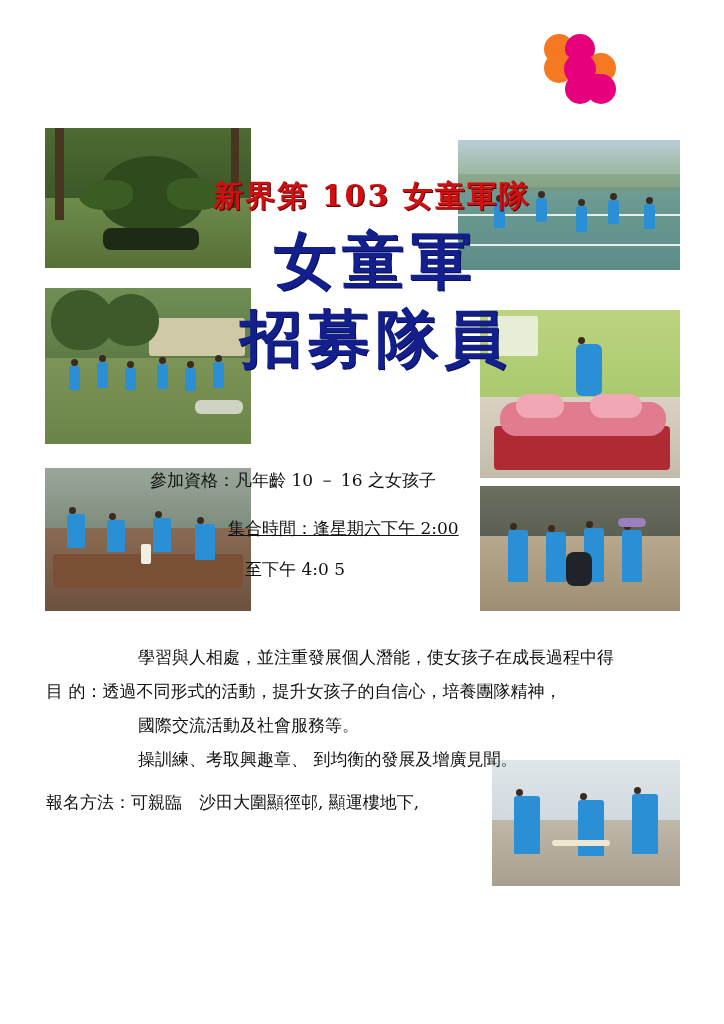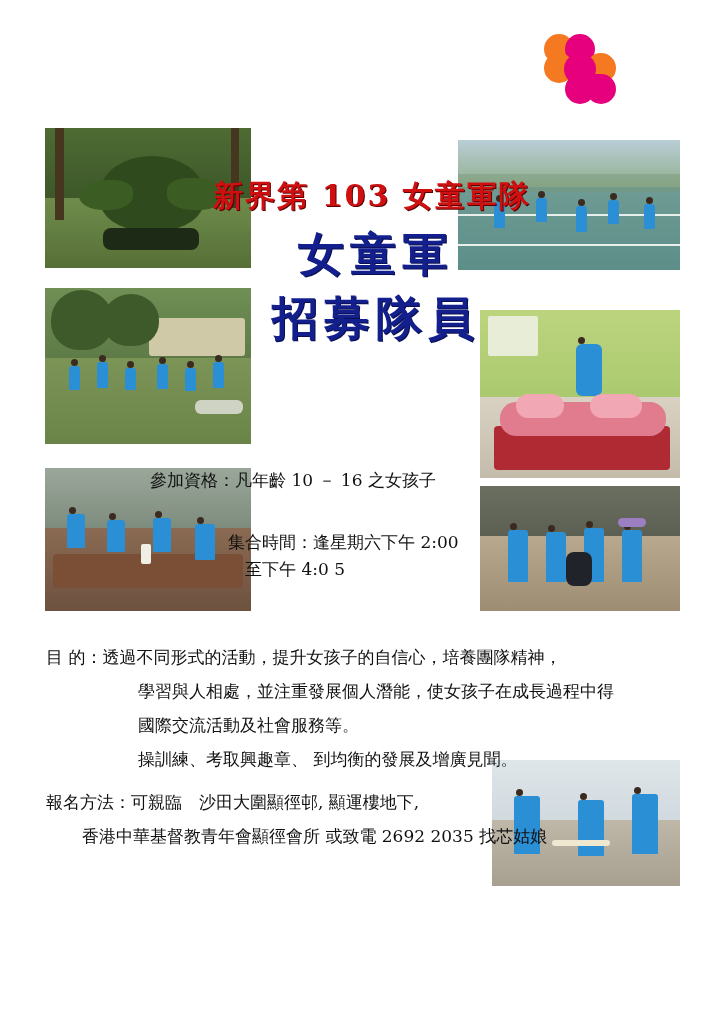--- a/index.html
+++ b/index.html
@@ -174,40 +174,40 @@
     text-shadow: 1px 1px 0 #5a0000;
     z-index: 5;
   }
   .title-main {
     position: absolute;
     left: 196px; top: 222px;
     width: 360px;
     text-align: center;
     font-family: "DejaVu Serif", "Liberation Serif", serif;
     font-weight: bold;
-    font-size: 46px;
-    line-height: 64px;
+    font-size: 62px;
+    line-height: 78px;
     color: #121f8c;
     letter-spacing: 6px;
     z-index: 5;
     white-space: pre-line;
     text-shadow: 1px 1px 0 #0a1050;
   }
 
   
   .info {
     position: absolute;
     z-index: 6;
     font-family: "DejaVu Serif", "Liberation Serif", serif;
     font-size: 17px;
     color: #111111;
     white-space: nowrap;
   }
   #info-age   { left: 150px; top: 469px; }
-  #info-time  { left: 228px; top: 531px; }
+  #info-time  { left: 228px; top: 517px; text-decoration: underline; }
   #info-time2 { left: 245px; top: 558px; }
 
   
   .body-block {
     position: absolute;
     left: 46px; top: 640px;
     width: 648px;
   }
   .para {
     font-family: "DejaVu Serif", "Liberation Serif", serif;
@@ -323,33 +323,30 @@
 <div class="title-main">女童軍
 招募隊員</div>
 
 <div class="info" id="info-age">參加資格：凡年齡 10 －  16 之女孩子</div>
 <div class="info" id="info-time">集合時間：逢星期六下午 2:00</div>
 <div class="info" id="info-time2">至下午 4:0 5</div>
 
 <div class="body-block">
 
   <div class="para">
+    <span class="indent"></span><span>學習與人相處，並注重發展個人潛能，使女孩子在成長過程中得</span>
+  </div>
+  <div class="para">
     <span>目    的：</span><span>透過不同形式的活動，提升女孩子的自信心，培養團隊精神，</span>
-  </div>
-  <div class="para">
-    <span class="indent"></span><span>學習與人相處，並注重發展個人潛能，使女孩子在成長過程中得</span>
   </div>
   <div class="para">
     <span class="indent"></span><span>國際交流活動及社會服務等。</span>
   </div>
 
   <div class="para">
     <span class="indent"></span><span>操訓練、考取興趣章、  到均衡的發展及增廣見聞。</span>
   </div>
 
   <div class="para para-signup">
     <span>報名方法：</span><span>可親臨　沙田大圍顯徑邨, 顯運樓地下,</span>
   </div>
-  <div class="para para-last">
-    <span>香港中華基督教青年會顯徑會所 或致電 2692 2035 找芯姑娘</span>
-  </div>
 
 </div>
 
 </body></html>

